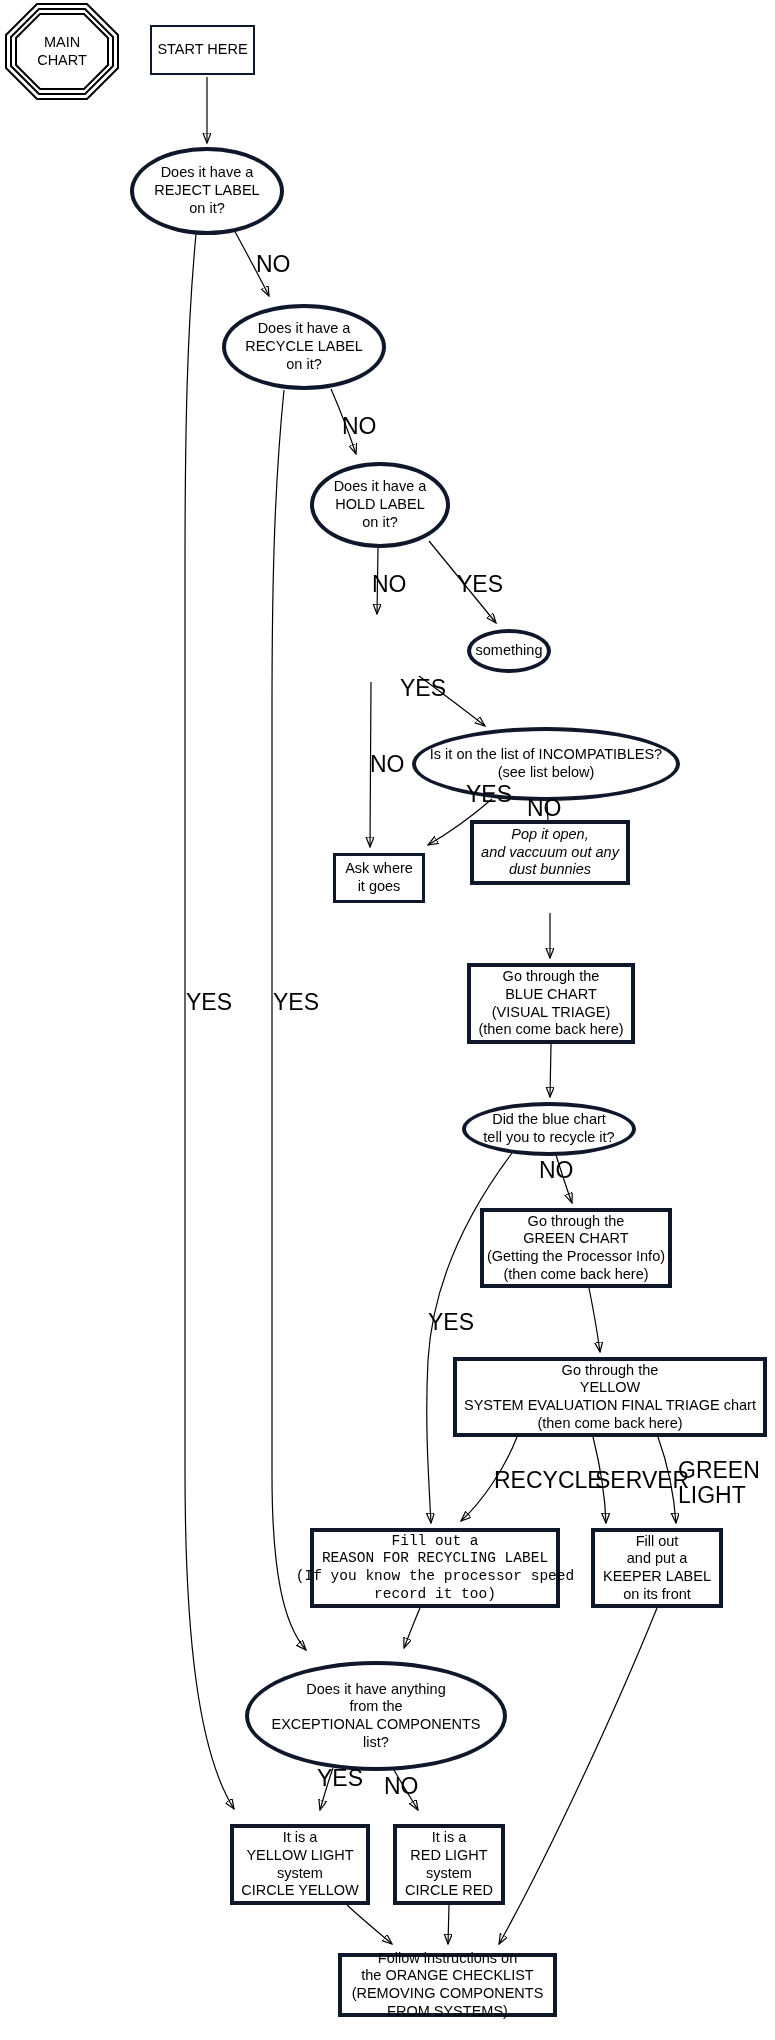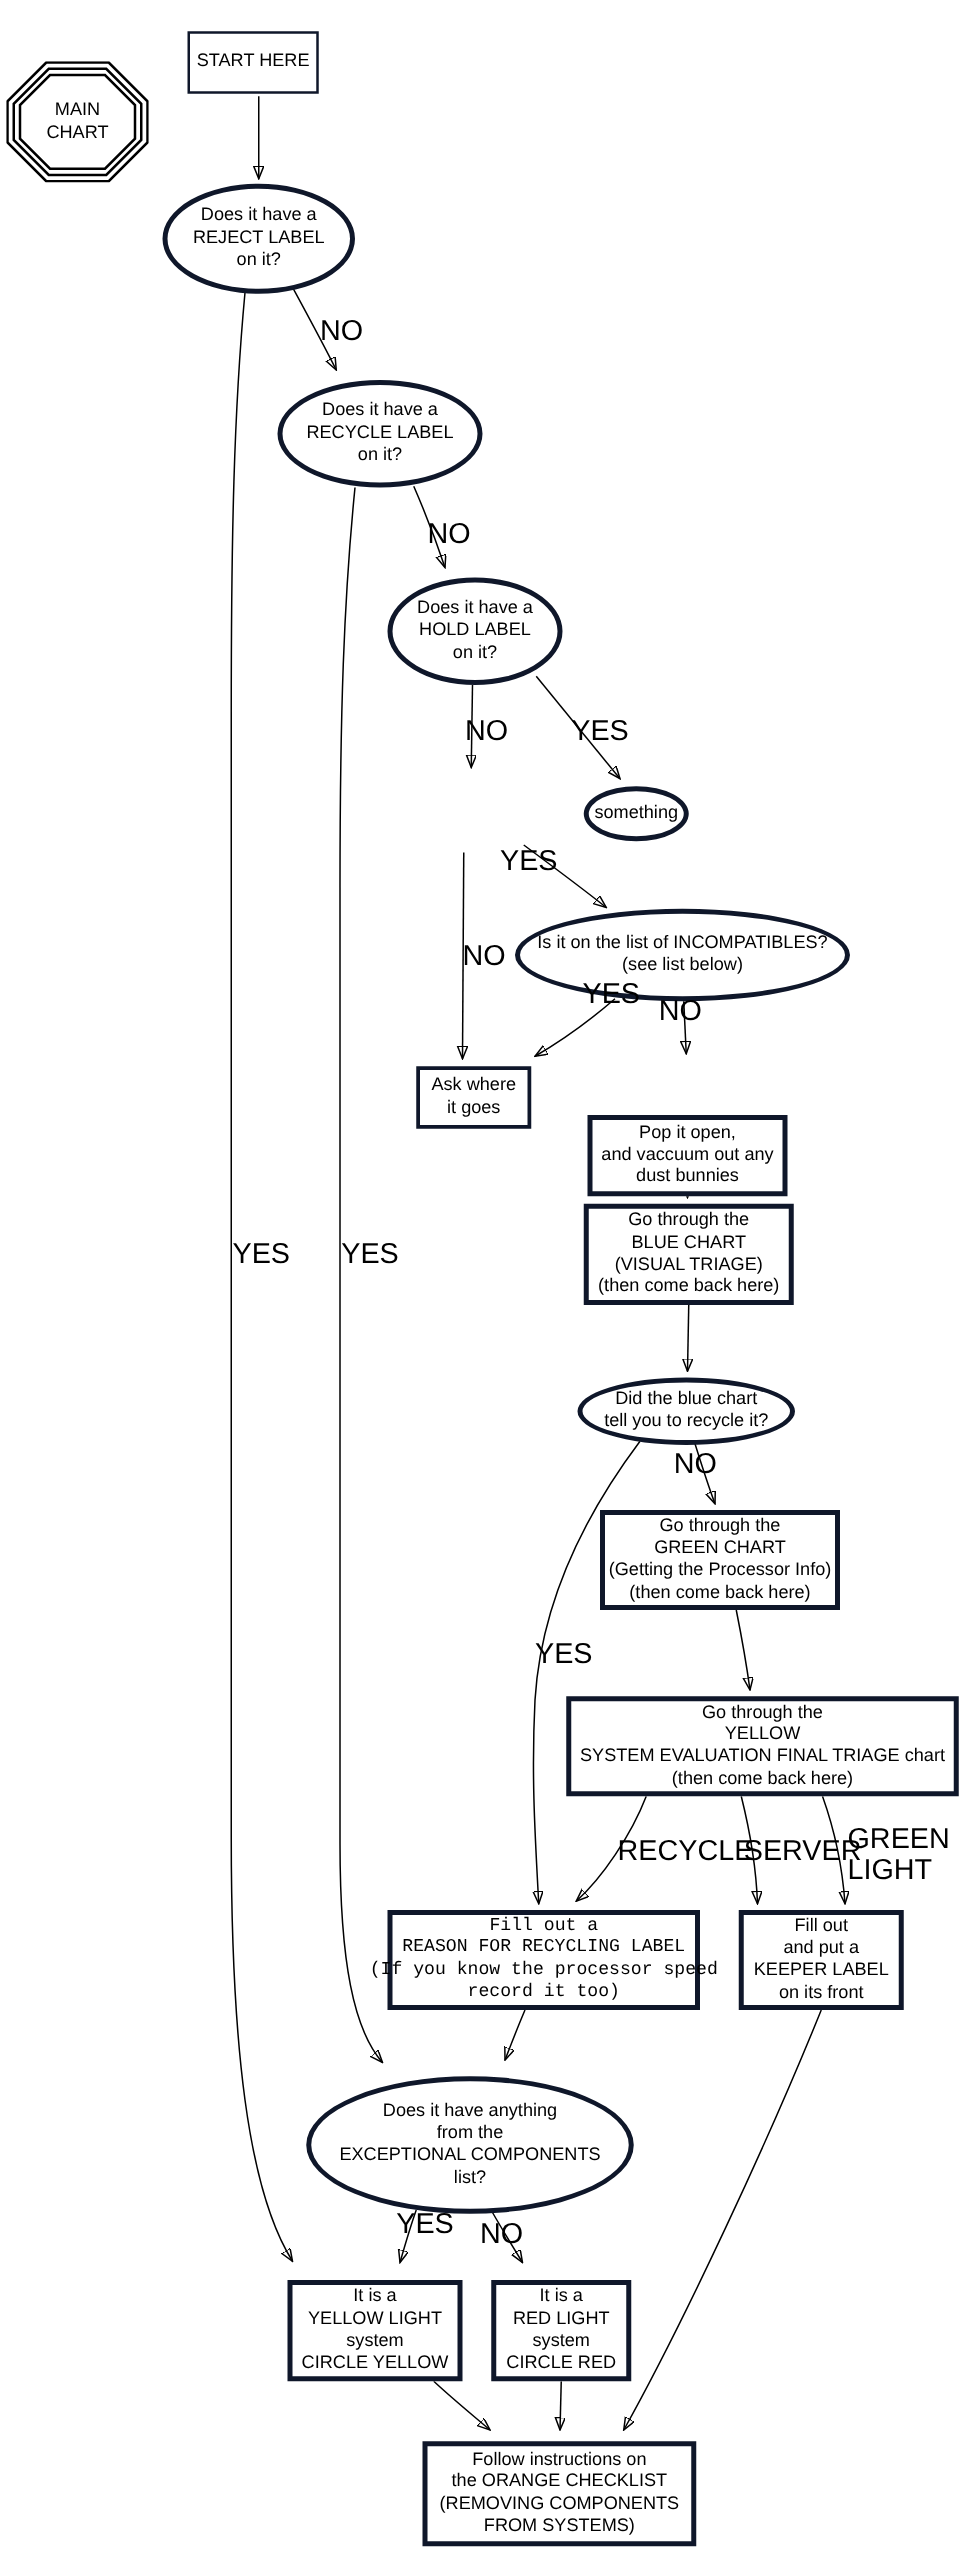--- a/index.html
+++ b/index.html
@@ -50,21 +50,21 @@
     <path d="M593,1437 C600,1465 605,1495 606,1523" marker-end="url(#arrow)"></path>
     <path d="M658,1437 C668,1465 674,1495 676,1523" marker-end="url(#arrow)"></path>
     <path d="M420,1608 C414,1622 409,1635 404,1648" marker-end="url(#arrow)"></path>
     <path d="M333,1768 C328,1782 324,1796 320,1810" marker-end="url(#arrow)"></path>
     <path d="M394,1770 C402,1784 410,1797 418,1810" marker-end="url(#arrow)"></path>
     <path d="M347,1905 C362,1919 378,1932 392,1944" marker-end="url(#arrow)"></path>
     <path d="M449,1905 L448,1944" marker-end="url(#arrow)"></path>
     <path d="M657,1608 C615,1712 547,1858 499,1944" marker-end="url(#arrow)"></path>
   </svg>
 
-  <div class="node octagon" style="left:5px;top:3px;width:114px;height:97px;margin-top:46px;">
+  <div class="node octagon" style="left:5px;top:3px;width:114px;height:97px;">
     <svg width="114" height="97" viewBox="0 0 114 97">
       <polygon points="32,1 82,1 113,32 113,65 82,96 32,96 1,65 1,32" fill="#fff" stroke="#000" stroke-width="2"></polygon>
       <polygon points="34,6 80,6 108,34 108,63 80,91 34,91 6,63 6,34" fill="none" stroke="#000" stroke-width="2"></polygon>
       <polygon points="35,11 79,11 103,35 103,62 79,86 35,86 11,62 11,35" fill="none" stroke="#000" stroke-width="2"></polygon>
     </svg>
     <div class="octlabel">MAIN
 CHART</div>
   </div>
 
   <div class="node b2" style="left:150px;top:25px;width:105px;height:50px;">
@@ -90,21 +90,21 @@
     <span>something</span></div>
 
   <div class="node ellipse" style="left:412px;top:727px;width:268px;height:74px;">
     <span>Is it on the list of INCOMPATIBLES?
 (see list below)</span></div>
 
   <div class="node b3" style="left:333px;top:853px;width:92px;height:50px;">
     <span>Ask where
 it goes</span></div>
 
-  <div class="node" style="left:470px;top:892px;width:160px;height:65px;">
+  <div class="node" style="left:470px;top:820px;width:160px;height:65px;font-style:italic;">
     <span>Pop it open,
 and vaccuum out any
 dust bunnies</span></div>
 
   <div class="node" style="left:467px;top:963px;width:168px;height:81px;">
     <span>Go through the
 BLUE CHART
 (VISUAL TRIAGE)
 (then come back here)</span></div>
 
@@ -147,21 +147,21 @@
 YELLOW LIGHT
 system
 CIRCLE YELLOW</span></div>
 
   <div class="node" style="left:393px;top:1824px;width:112px;height:81px;">
     <span>It is a
 RED LIGHT
 system
 CIRCLE RED</span></div>
 
-  <div class="node b4" style="left:338px;top:1953px;width:219px;height:84px;">
+  <div class="node b4" style="left:338px;top:1953px;width:219px;height:64px;">
     <span>Follow instructions on
 the ORANGE CHECKLIST
 (REMOVING COMPONENTS
 FROM SYSTEMS)</span></div>
 
   <div class="elabel" style="left:256px;top:252px;">NO</div>
   <div class="elabel" style="left:186px;top:990px;">YES</div>
   <div class="elabel" style="left:342px;top:414px;">NO</div>
   <div class="elabel" style="left:273px;top:990px;">YES</div>
   <div class="elabel" style="left:372px;top:572px;">NO</div>

